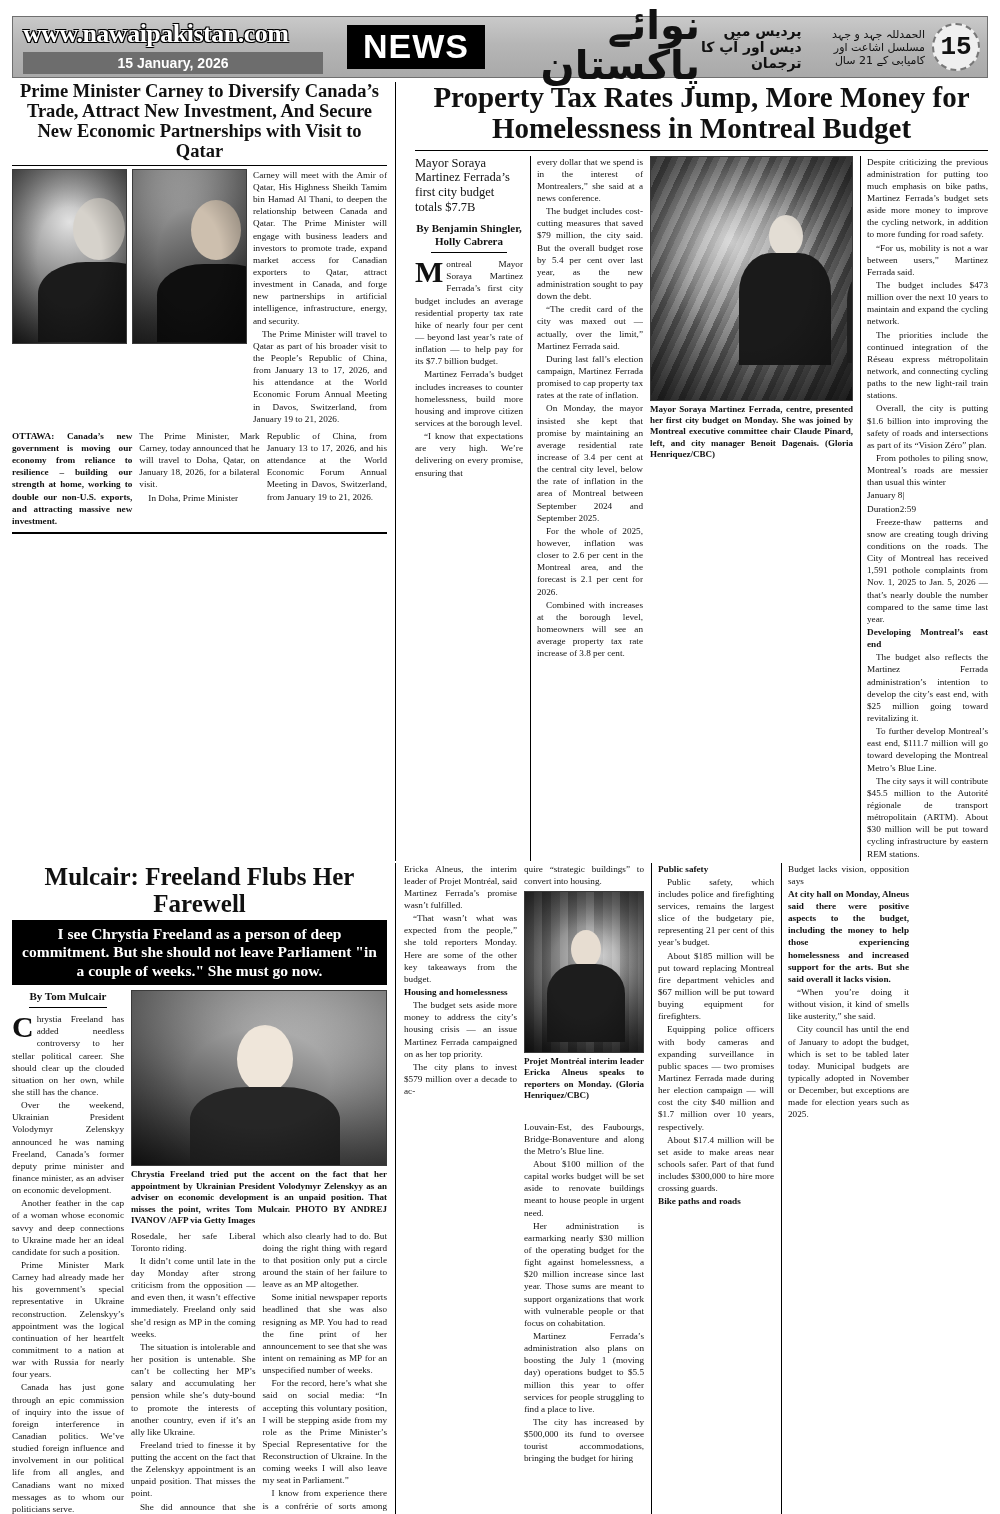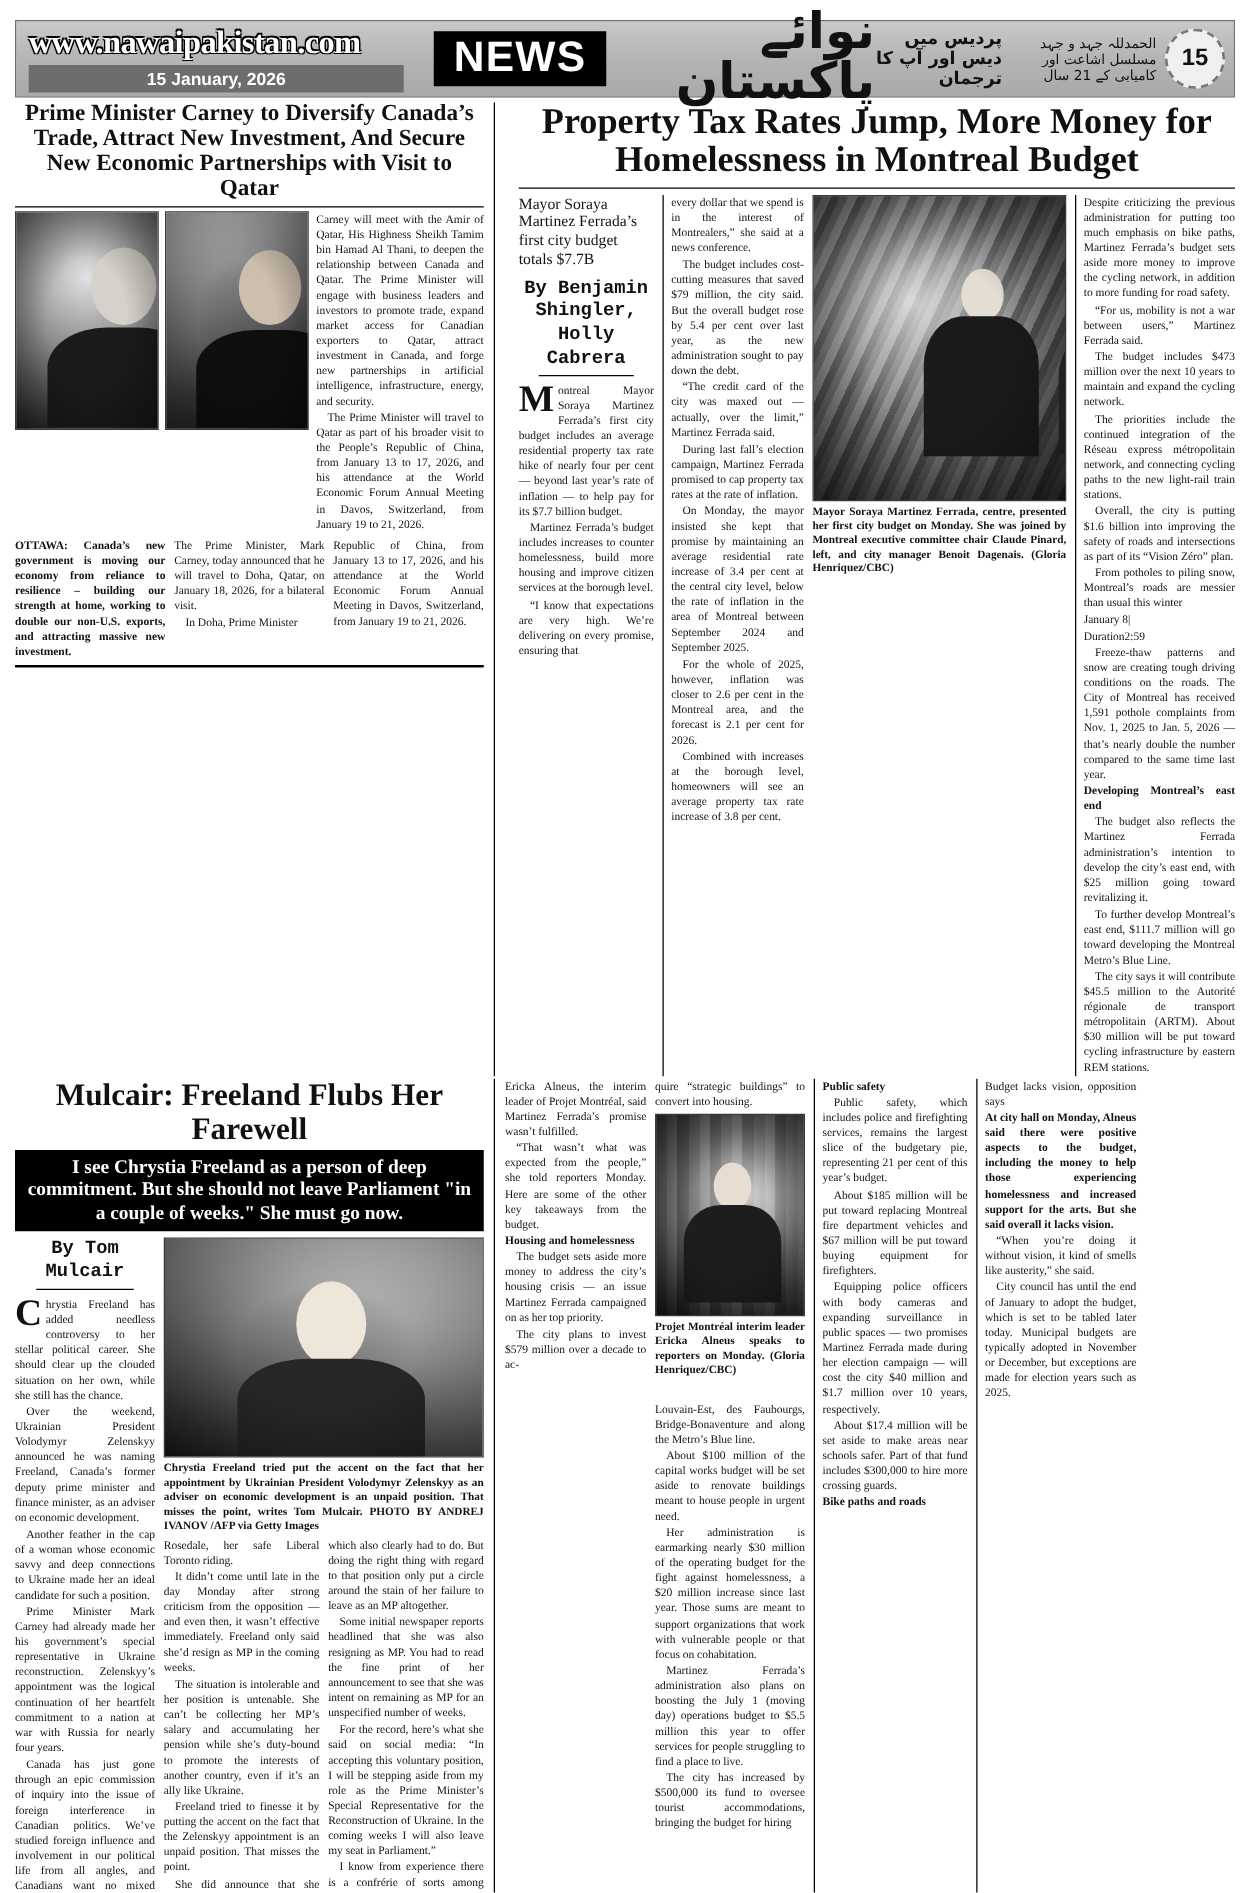--- a/index.html
+++ b/index.html
@@ -48,33 +48,33 @@
   }
   .mh-urdu-sub span { font-size: 11px; }
   .mh-urdu-sub span.big { font-size: 14px; font-weight: bold; }
   .mh-page {
     flex: 0 0 62px; display:flex; align-items:center; justify-content:center;
   }
   .mh-page-circle {
     width: 48px; height: 48px; border-radius: 50%;
     background: #efefef; border: 2px dashed #777;
     display:flex; align-items:center; justify-content:center;
-    font-family: Liberation Sans, sans-serif; font-weight: bold; font-size: 19px;
+    font-family: Liberation Mono, monospace; font-weight: bold; font-size: 26px;
   }
 
   
   .rule { border-top: 2px solid #000; margin: 4px 0; }
   .rule-thin { border-top: 1px solid #000; margin: 3px 0; }
 
   .hl { text-align: center; font-weight: bold; line-height: 1.08; font-family: "Liberation Serif", serif; }
   .hl-lg { font-size: 25px; }
   .hl-md { font-size: 18.5px; }
   .hl-xl { font-size: 29px; }
 
-  .byline { text-align:center; font-weight:bold; font-size: 15px; line-height:1.25;font-family:Liberation Mono, monospace; }
+  .byline { text-align:center; font-weight:bold; font-size: 11px; line-height:1.25; }
   .byline-rule { border-top:1px solid #000; width: 70%; margin: 3px auto 5px auto; }
 
   .body-col { font-size: 9.2px; line-height: 1.32; text-align: justify; hyphens: auto; }
   .body-col p { text-indent: 9px; margin-bottom: 1px; }
   .body-col p.noind { text-indent: 0; }
   .body-col p.lead { text-indent: 0; }
 
   .dropcap::first-letter {
     float: left; font-size: 30px; line-height: 0.82; font-weight: bold;
     padding-right: 3px; padding-top: 2px; font-family: "Liberation Serif", serif;

